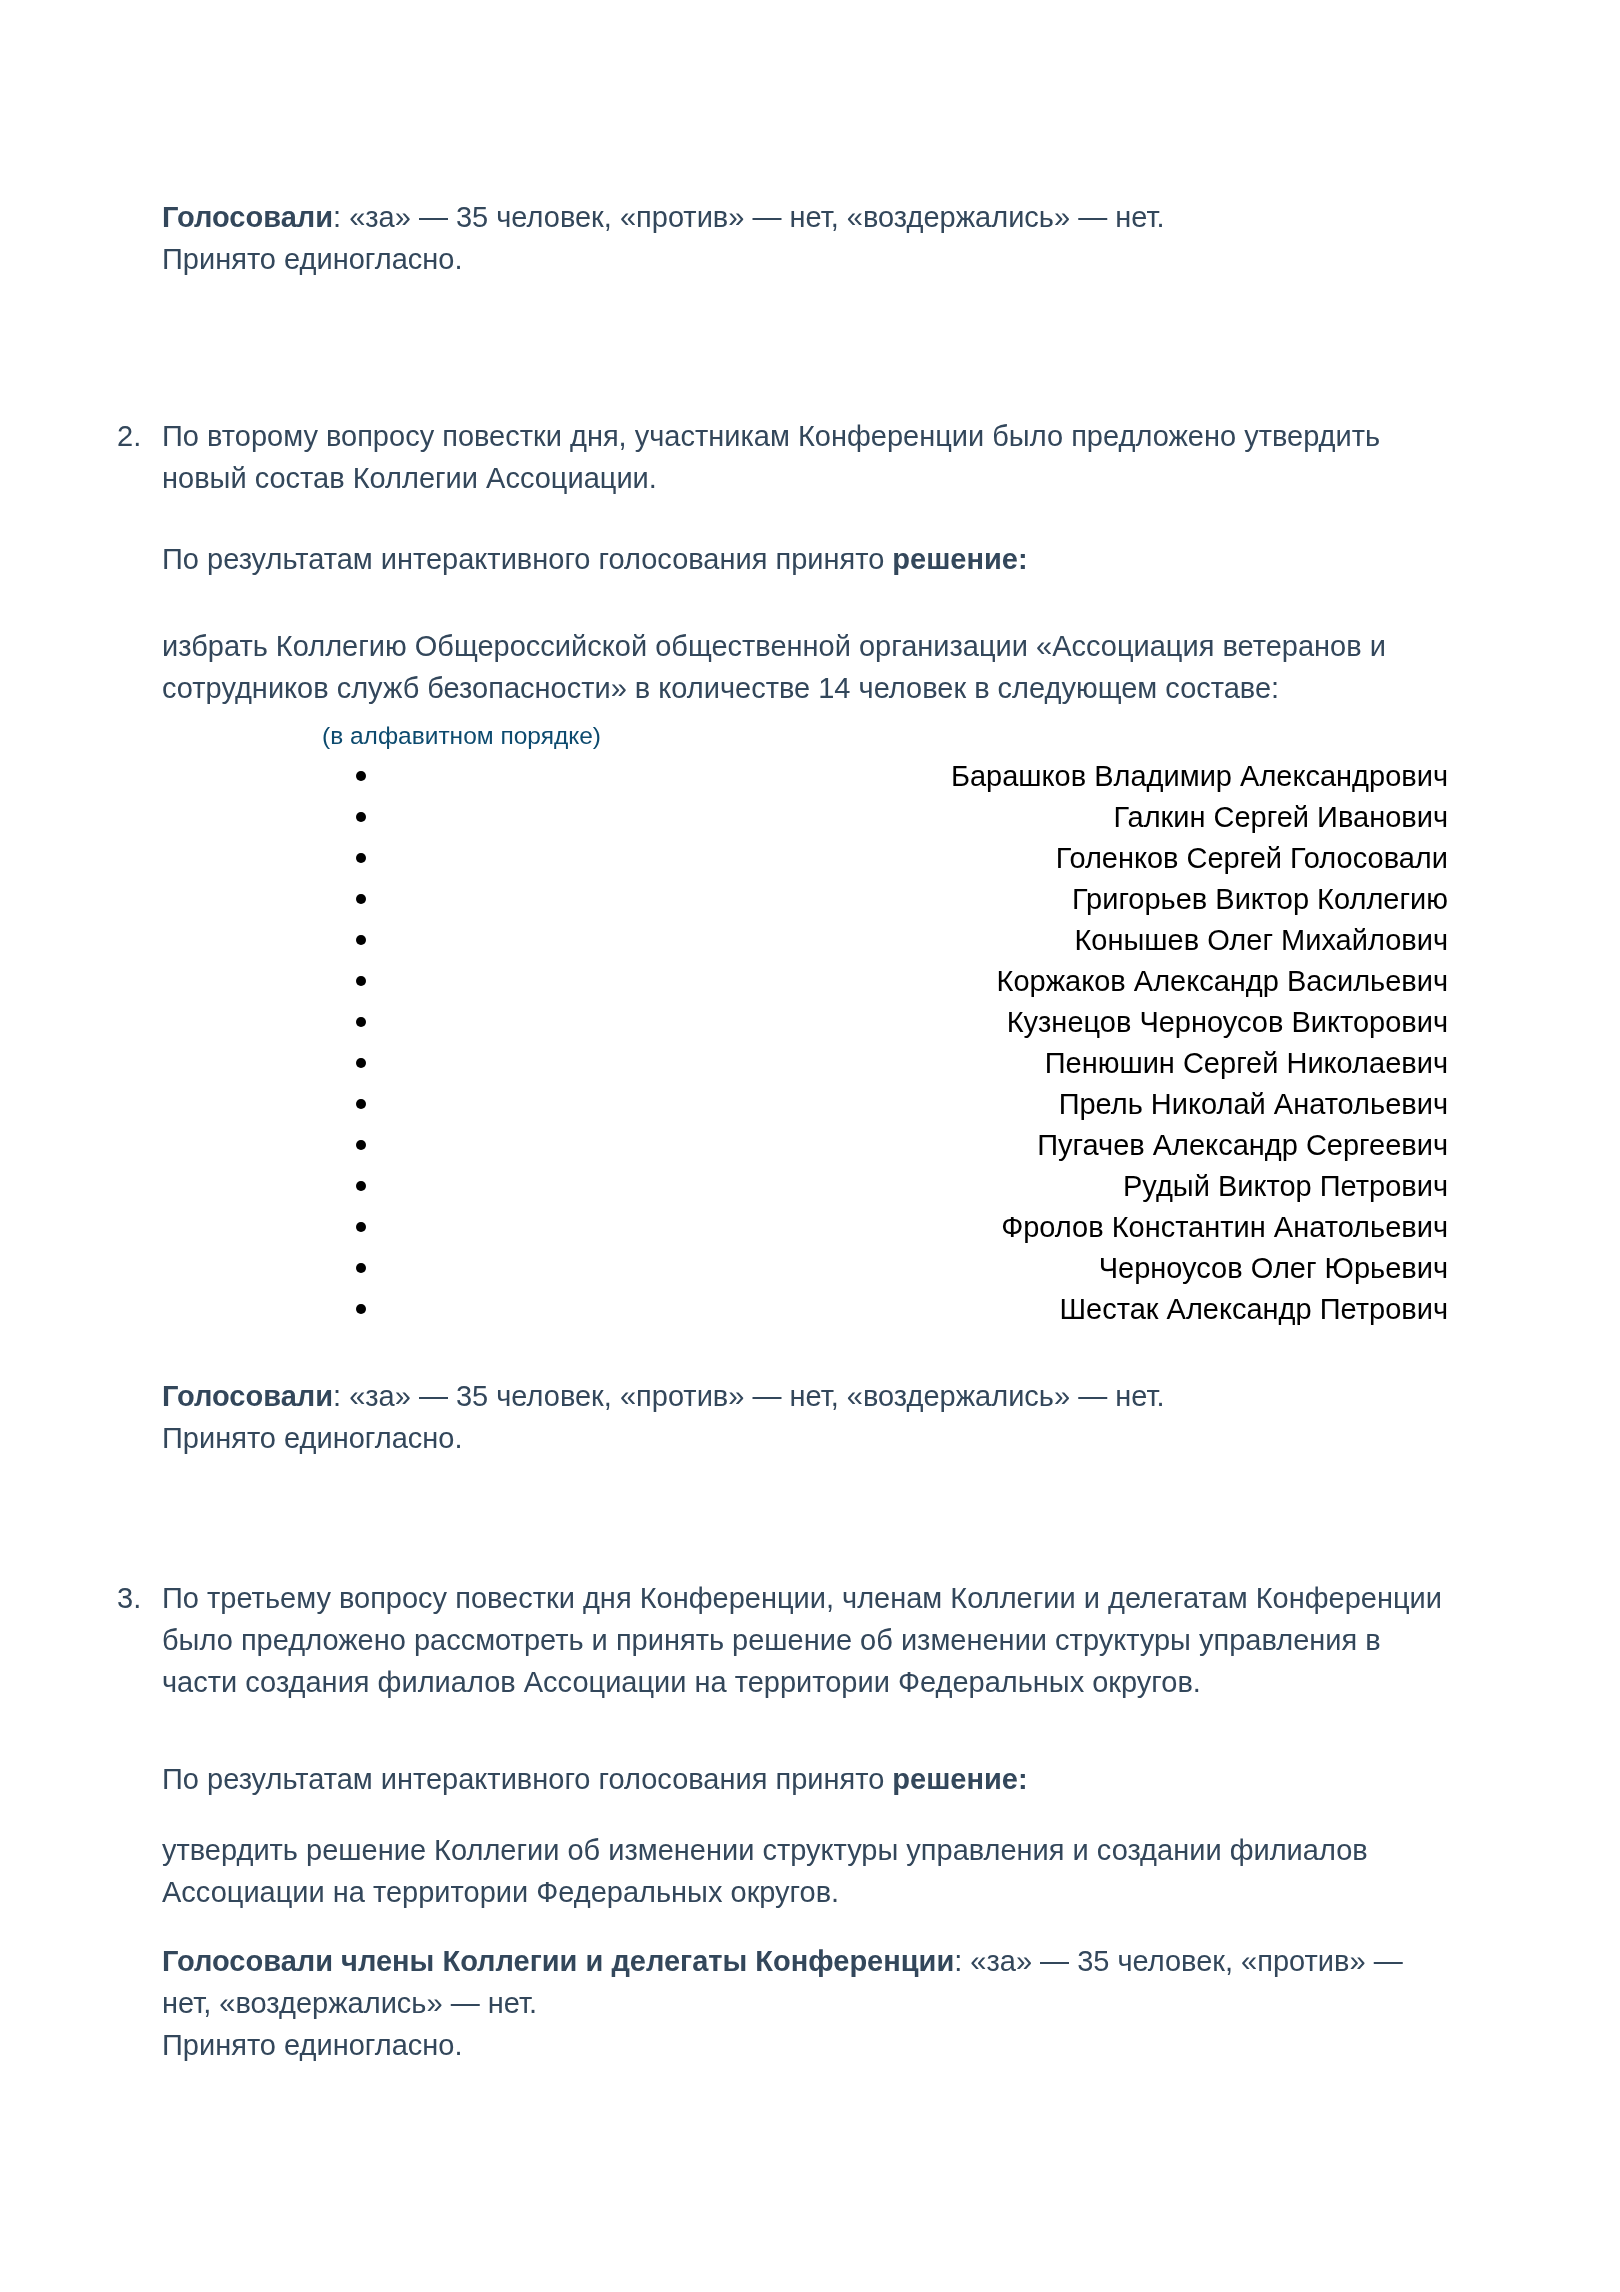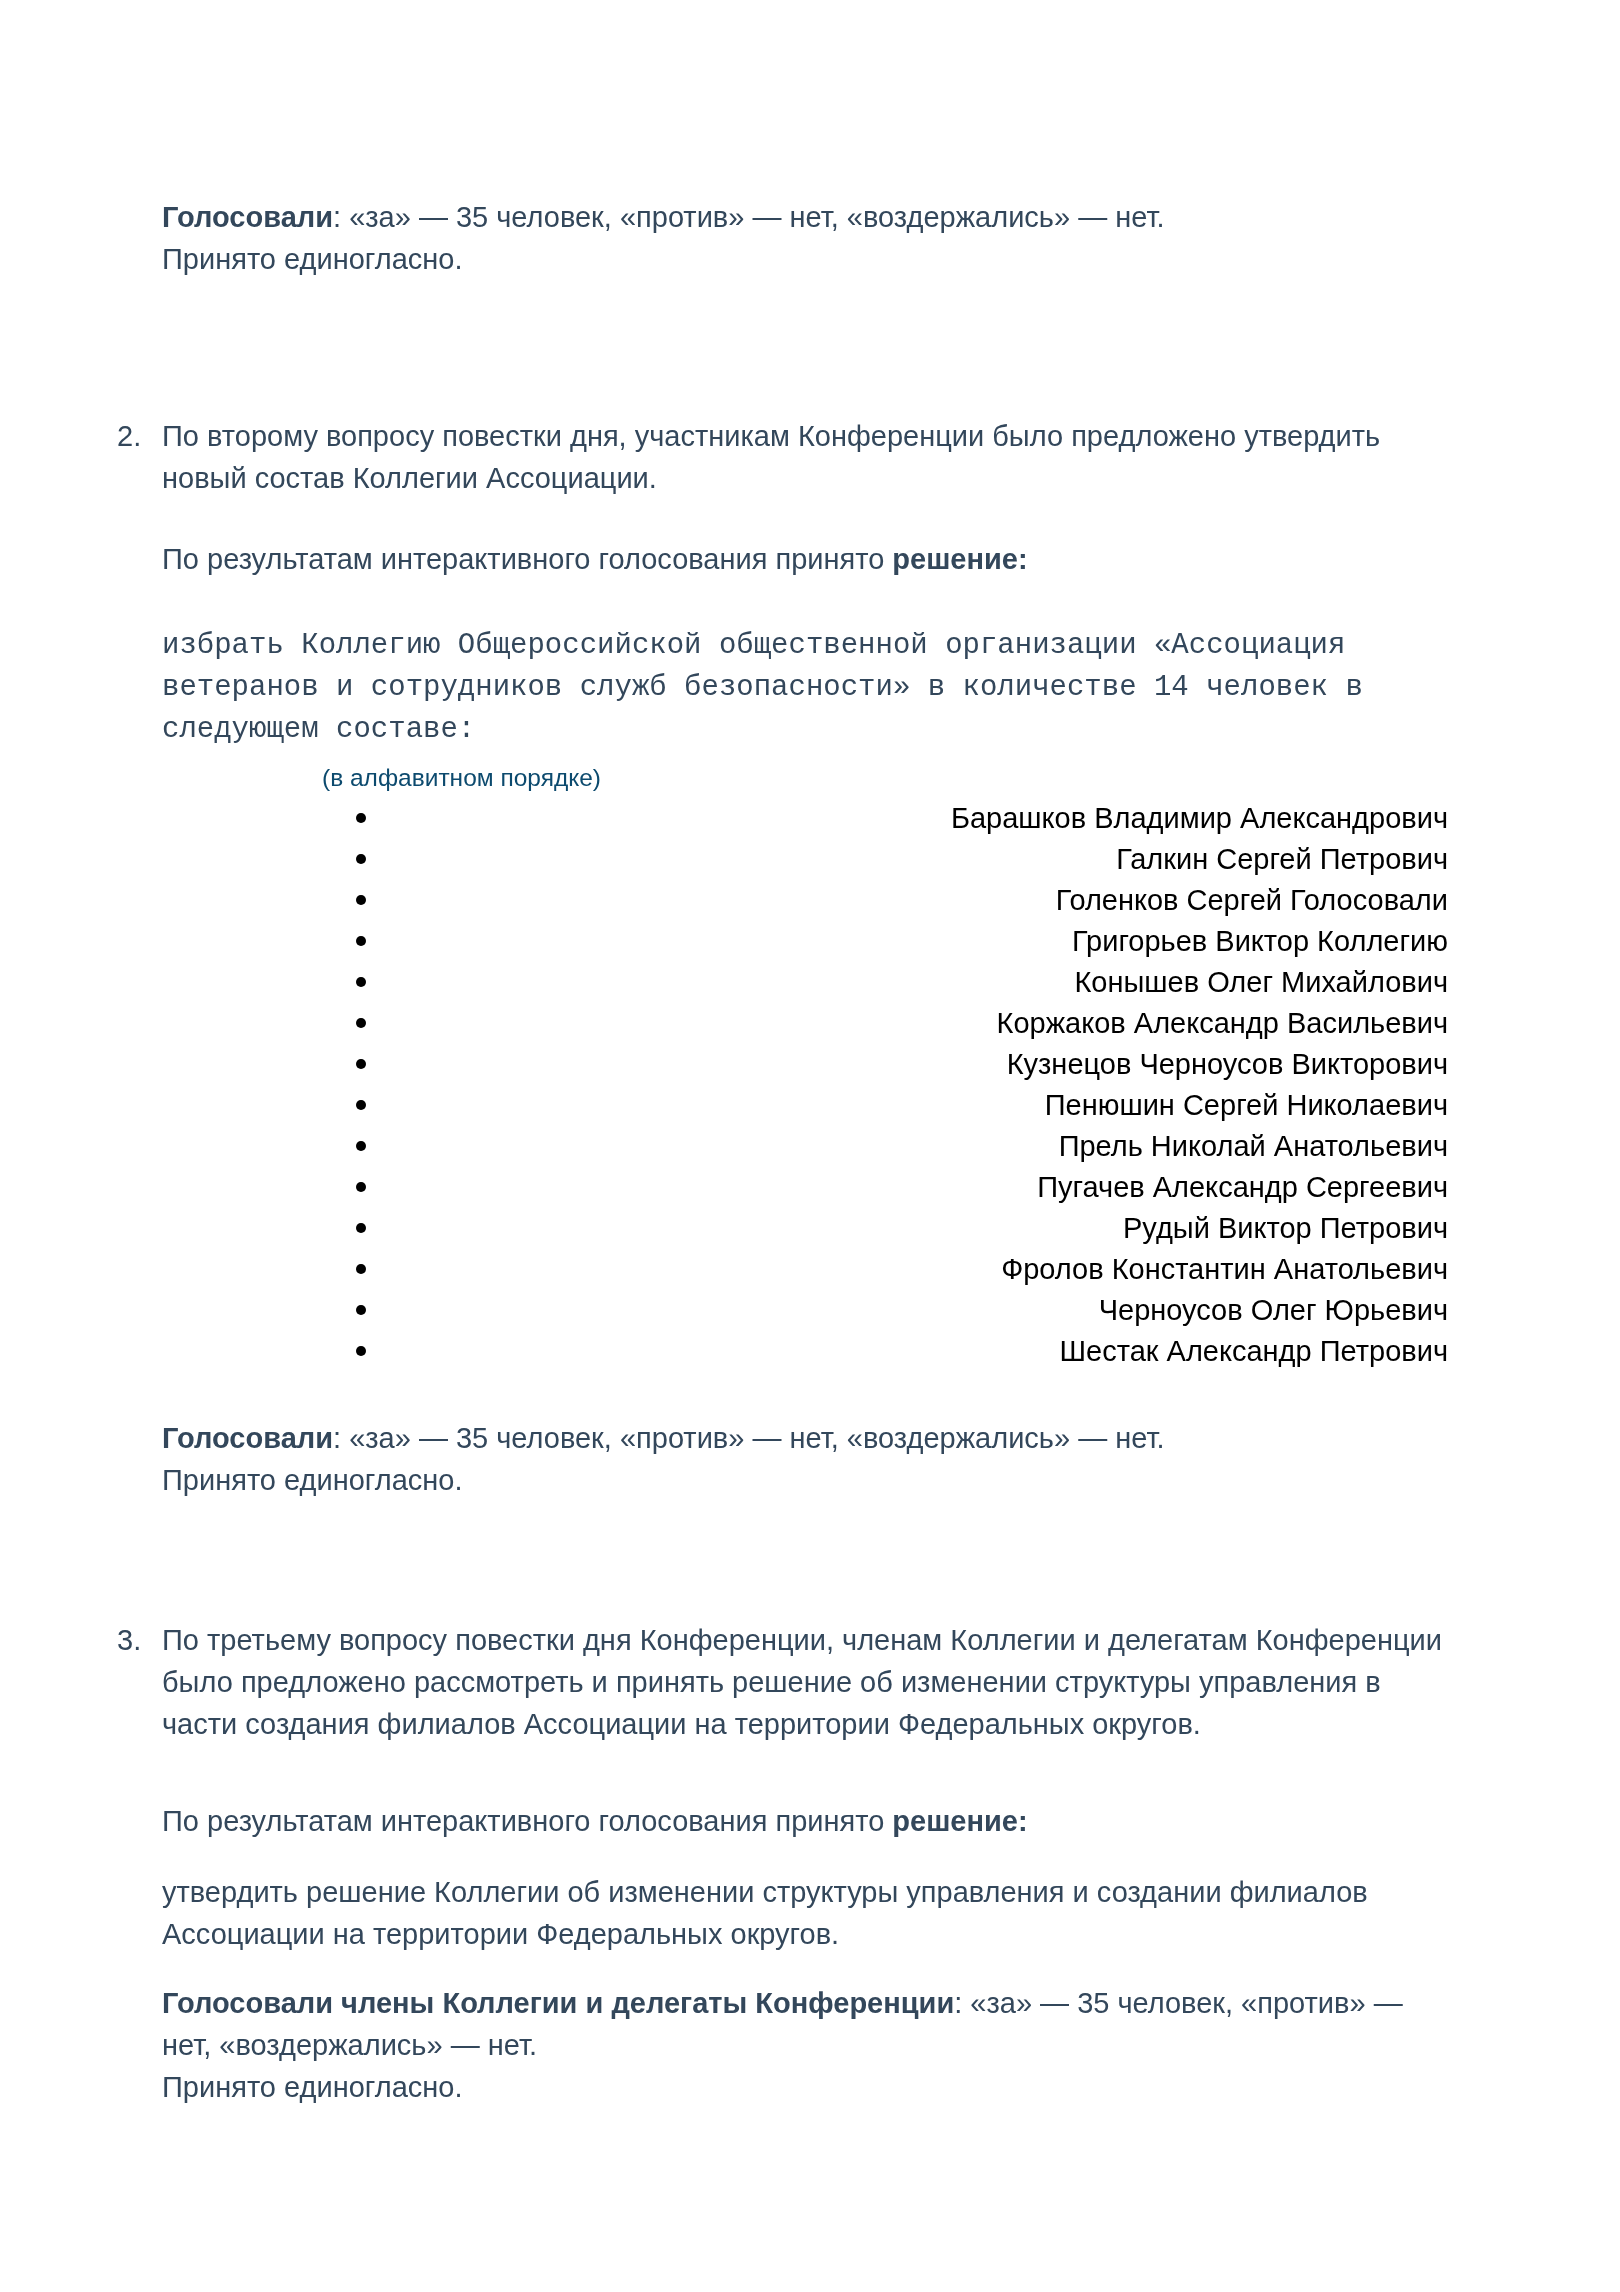--- a/index.html
+++ b/index.html
@@ -26,21 +26,21 @@
     margin-top: 8px;
   }
   p { margin: 0; }
   .bold { font-weight: bold; }
 
   .vote-1        { margin-top: 188px; }
   .numbered      { position: relative; }
   .numbered .num { position: absolute; left: -45px; top: 0; }
   .item-2        { margin-top: 135px; }
   .result-2      { margin-top: 39px; }
-  .decision-2    { margin-top: 45px; font-family: Liberation Mono, monospace; }
+  .decision-2    { margin-top: 45px; }
 
   .order-note {
     margin-top: 11.8px;
     margin-left: 160px;
     font-size: 24.5px;
     line-height: 29px;
     color: #0c4a6e;
   }
   ul.members {
     list-style: none;
@@ -87,21 +87,21 @@
       <p class="result-2">
         <span>По результатам интерактивного голосования принято </span><span class="bold">решение:</span>
       </p>
 
       <p class="decision-2">избрать Коллегию Общероссийской общественной организации «Ассоциация ветеранов и сотрудников служб безопасности» в количестве 14 человек в следующем составе:</p>
 
       <p class="order-note">(в алфавитном порядке)</p>
 
       <ul class="members">
         <li><span class="dot"></span><span>Барашков Владимир Александрович</span></li>
-        <li><span class="dot"></span><span>Галкин Сергей Петрович</span></li>
+        <li><span class="dot"></span><span>Галкин Сергей Иванович</span></li>
         <li><span class="dot"></span><span>Голенков Сергей Голосовали</span></li>
         <li><span class="dot"></span><span>Григорьев Виктор Коллегию</span></li>
         <li><span class="dot"></span><span>Конышев Олег Михайлович</span></li>
         <li><span class="dot"></span><span>Коржаков Александр Васильевич</span></li>
         <li><span class="dot"></span><span>Кузнецов Черноусов Викторович</span></li>
         <li><span class="dot"></span><span>Пенюшин Сергей Николаевич</span></li>
         <li><span class="dot"></span><span>Прель Николай Анатольевич</span></li>
         <li><span class="dot"></span><span>Пугачев Александр Сергеевич</span></li>
         <li><span class="dot"></span><span>Рудый Виктор Петрович</span></li>
         <li><span class="dot"></span><span>Фролов Константин Анатольевич</span></li>

